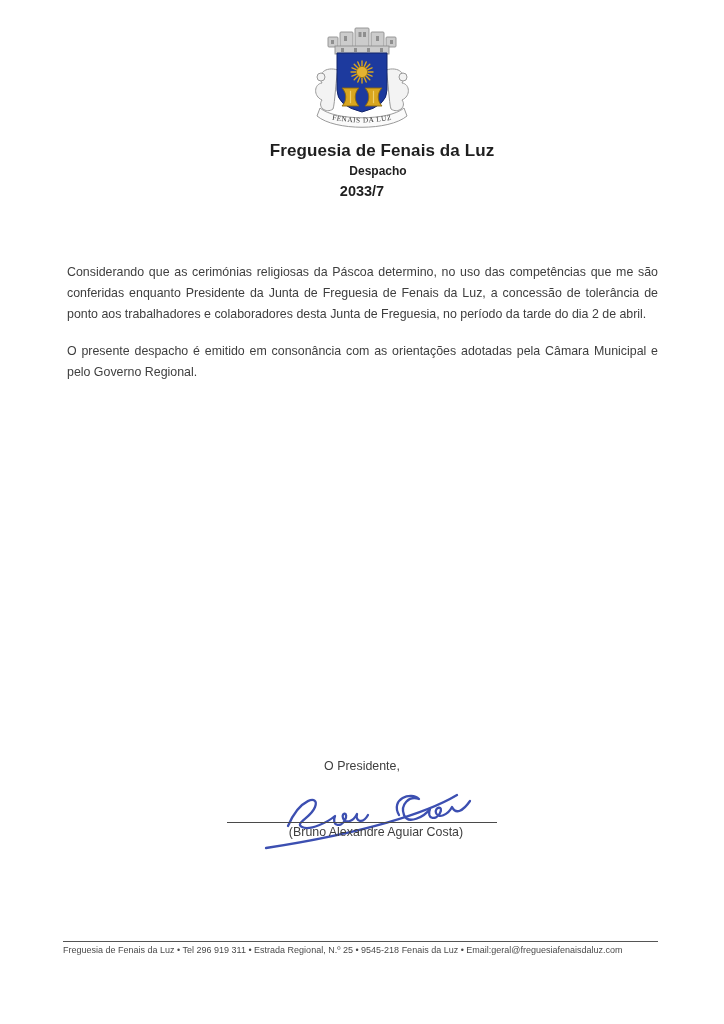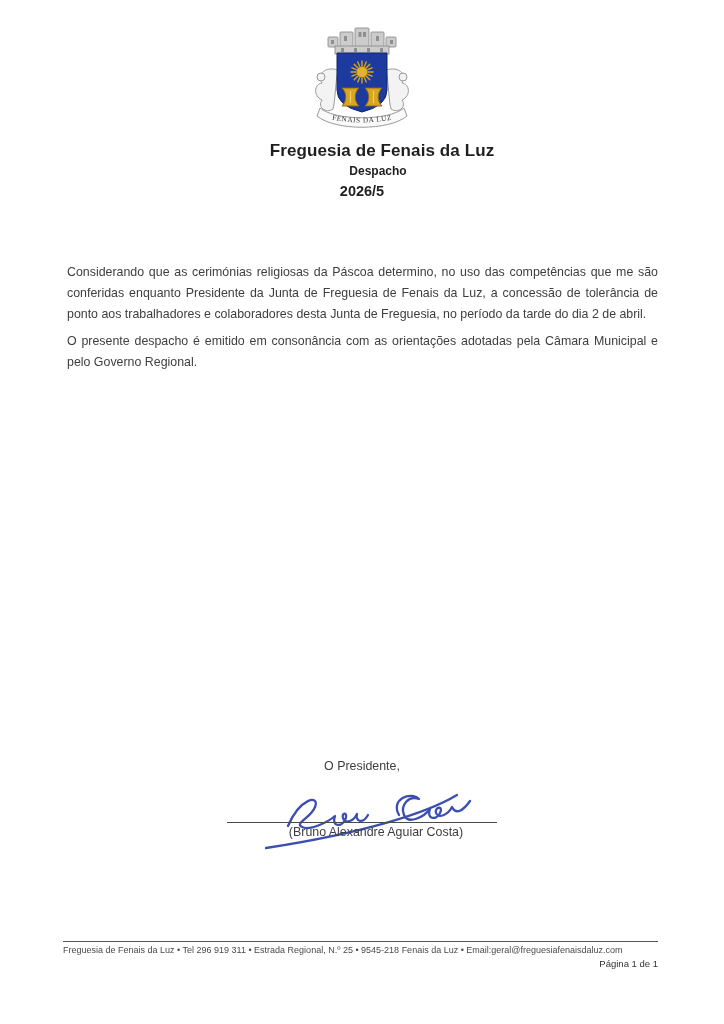--- a/index.html
+++ b/index.html
@@ -58,21 +58,21 @@
   .body-text {
     position: absolute;
     top: 262px;
     left: 67px;
     width: 591px;
     font-size: 12.4px;
     line-height: 21px;
     color: #3e3e3e;
     text-align: justify;
   }
-  .body-text p + p { margin-top: 6px; }
+  .body-text p + p { margin-top: 16px; }
   .place-date {
     position: absolute;
     top: 738px;
     left: 0;
     width: 100%;
     text-align: center;
     font-size: 12.4px;
     color: #3e3e3e;
   }
   .signatory-title {
@@ -202,21 +202,21 @@
         <path id="bannerPath" d="M16,97 Q57,108 98,97" fill="none"></path>
         <text font-family="Liberation Serif, serif" font-size="7.2" fill="#333" letter-spacing="0.6">
           <textPath href="#bannerPath" startOffset="50%" text-anchor="middle">FENAIS DA LUZ</textPath>
         </text>
       </g>
     </svg>
   </div>
 
   <div class="org-title">Freguesia de Fenais da Luz</div>
   <div class="doc-type">Despacho</div>
-  <div class="doc-number">2026/5</div>
+  <div class="doc-number">2033/7</div>
 
   <div class="body-text">
     <p>Considerando que as cerimónias religiosas da Páscoa determino, no uso das competências que me são conferidas enquanto Presidente da Junta de Freguesia de Fenais da Luz, a concessão de tolerância de ponto aos trabalhadores e colaboradores desta Junta de Freguesia, no período da tarde do dia 2 de abril.</p>
     <p>O presente despacho é emitido em consonância com as orientações adotadas pela Câmara Municipal e pelo Governo Regional.</p>
   </div>
 
   <div class="signatory-title">O Presidente,</div>
 
   <svg class="signature-svg" viewBox="0 0 240 64">
     <g fill="none" stroke-width="2.3" stroke-linecap="round" stroke-linejoin="round" stroke="#3c4fb1">
@@ -226,15 +226,14 @@
       <path d="M157,29 C148,13 169,5 177,13 C167,9 158,19 162,29 C166,39 182,31 188,23 C184,33 194,35 198,27 C202,19 192,21 194,27 C196,33 206,29 210,21 C214,29 221,25 228,15"></path>
 
       <path d="M215,9 C185,27 122,47 24,62"></path>
     </g>
   </svg>
   <div class="signature-line"></div>
   <div class="signatory-name">(Bruno Alexandre Aguiar Costa)</div>
 
   <div class="footer-rule"></div>
   <div class="footer-contact">Freguesia de Fenais da Luz • Tel 296 919 311 • Estrada Regional, N.º 25 • 9545-218 Fenais da Luz • Email:geral@freguesiafenaisdaluz.com</div>
-  <div class="page-indicator">Página 1 de 1</div>
 
 </div>
 
 </body></html>

